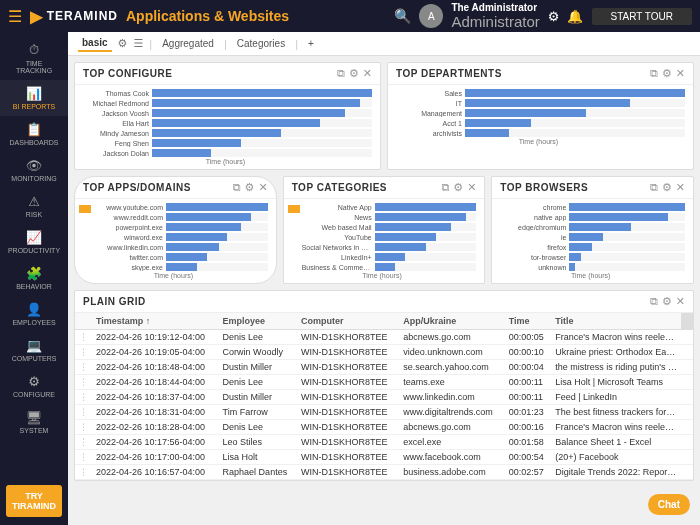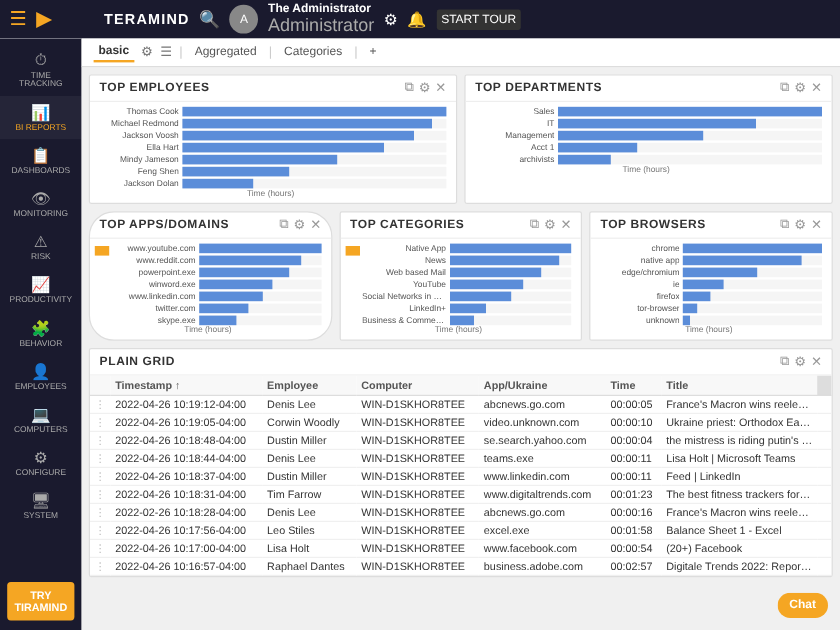--- a/index.html
+++ b/index.html
@@ -8,21 +8,21 @@
     
     .app-wrapper { display: flex; flex-direction: column; height: 525px; width: 700px; }
     .top-bar { background: #1a1a2e; height: 32px; display: flex; align-items: center; padding: 0 8px; gap: 8px; flex-shrink: 0; }
     .top-bar-title { color: #f5a623; font-size: 14px; font-weight: bold; flex: 1; }
     .top-bar-logo { color: white; font-size: 13px; font-weight: bold; display: flex; align-items: center; gap: 4px; }
     .hamburger { color: #f5a623; font-size: 16px; cursor: pointer; }
     .top-bar-user { display: flex; flex-direction: column; align-items: flex-start; }
     .top-bar-user-name { color: white; font-size: 10px; font-weight: bold; }
     .top-bar-user-role { color: #aaa; font-size: 15px; }
     .avatar { width: 24px; height: 24px; border-radius: 50%; background: #888; display: flex; align-items: center; justify-content: center; color: white; font-size: 10px; }
-    .btn-start-tour { background: #333; color: white; border: none; padding: 3px 4px; font-size: 10px; cursor: pointer; border-radius: 2px; }
+    .btn-start-tour { background: #333; color: white; border: none; padding: 3px 19px; font-size: 10px; cursor: pointer; border-radius: 2px; }
     .btn-explain { background: #f5a623; color: white; border: none; padding: 3px 8px; font-size: 10px; cursor: pointer; border-radius: 2px; }
 
     .main-layout { display: flex; flex: 1; overflow: hidden; }
 
     
     .sidebar { width: 68px; background: #1a1a2e; display: flex; flex-direction: column; align-items: center; padding-top: 4px; flex-shrink: 0; }
     .sidebar-item { display: flex; flex-direction: column; align-items: center; padding: 6px 4px; color: #aaa; font-size: 8px; cursor: pointer; width: 100%; text-align: center; gap: 2px; }
     .sidebar-item:hover, .sidebar-item.active { color: #f5a623; background: rgba(255,255,255,0.05); }
     .sidebar-item .si-icon { font-size: 13px; }
     .sidebar-try { background: #f5a623; color: white; margin: 8px 6px; padding: 6px 4px; border-radius: 3px; text-align: center; font-size: 9px; font-weight: bold; cursor: pointer; width: calc(100% - 12px); }
@@ -79,22 +79,23 @@
   </style>
 </head>
 <body>
 
 <div class="app-wrapper">
 
   <div class="top-bar">
     <span class="hamburger">☰</span>
     <span class="top-bar-logo">
       <span style="color:#f5a623;font-size:16px;">▶</span>
-      <span style="color:white;font-size:12px;font-weight:bold;letter-spacing:1px;margin-left:40px;">TERAMIND</span>
+      <span style="color:white;font-size:12px;font-weight:bold;letter-spacing:1px;">TERAMIND</span>
     </span>
+    <span class="top-bar-title">Applications &amp; Websites</span>
     <span style="color:white;font-size:14px;cursor:pointer;">🔍</span>
     <div class="avatar">A</div>
     <div class="top-bar-user">
       <span class="top-bar-user-name">The Administrator</span>
       <span class="top-bar-user-role">Administrator</span>
     </div>
     <span style="color:white;font-size:13px;cursor:pointer;">⚙</span>
     <span style="color:white;font-size:13px;cursor:pointer;">🔔</span>
     <button class="btn-start-tour">START TOUR</button>
   </div>
@@ -164,21 +165,21 @@
         <span class="tab-divider">|</span>
         <span class="tab-item">+</span>
       </div>
 
       <div class="dashboard">
 
         <div class="panels-row">
 
           <div class="panel" style="flex:1;">
             <div class="panel-header">
-              <span class="panel-title">TOP EMPLOYEES</span>
+              <span class="panel-title">TOP CONFIGURE</span>
               <div class="panel-icons">
                 <span>⧉</span>
                 <span>⚙</span>
                 <span>✕</span>
               </div>
             </div>
             <div class="chart-area">
               <div class="bar-chart" id="emp-chart">
                   <div class="bar-row">
                     <div class="bar-label" style="width: 70px;">Thomas Cook</div>

